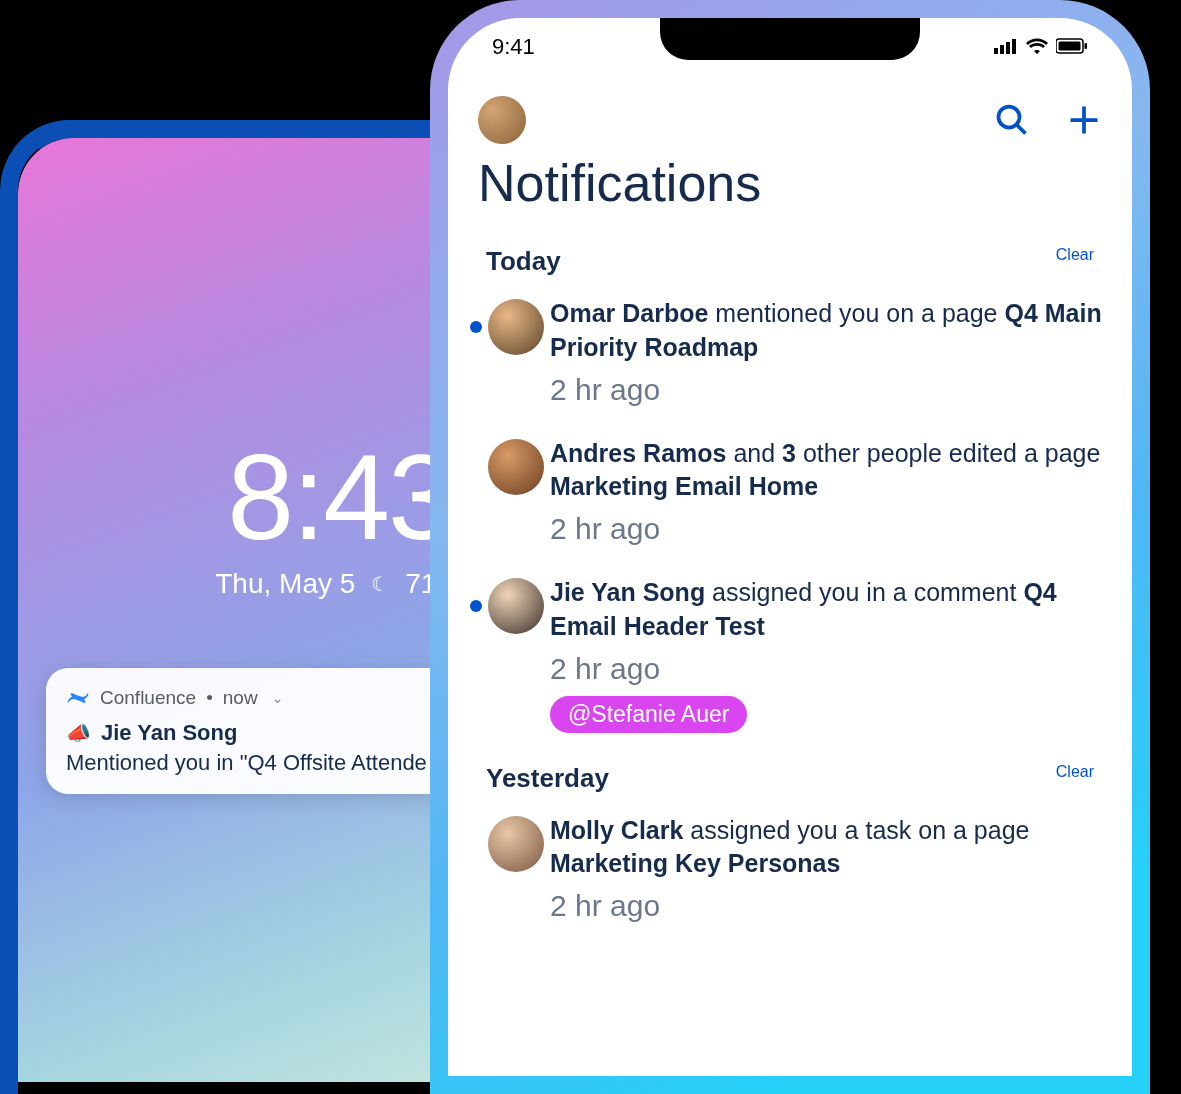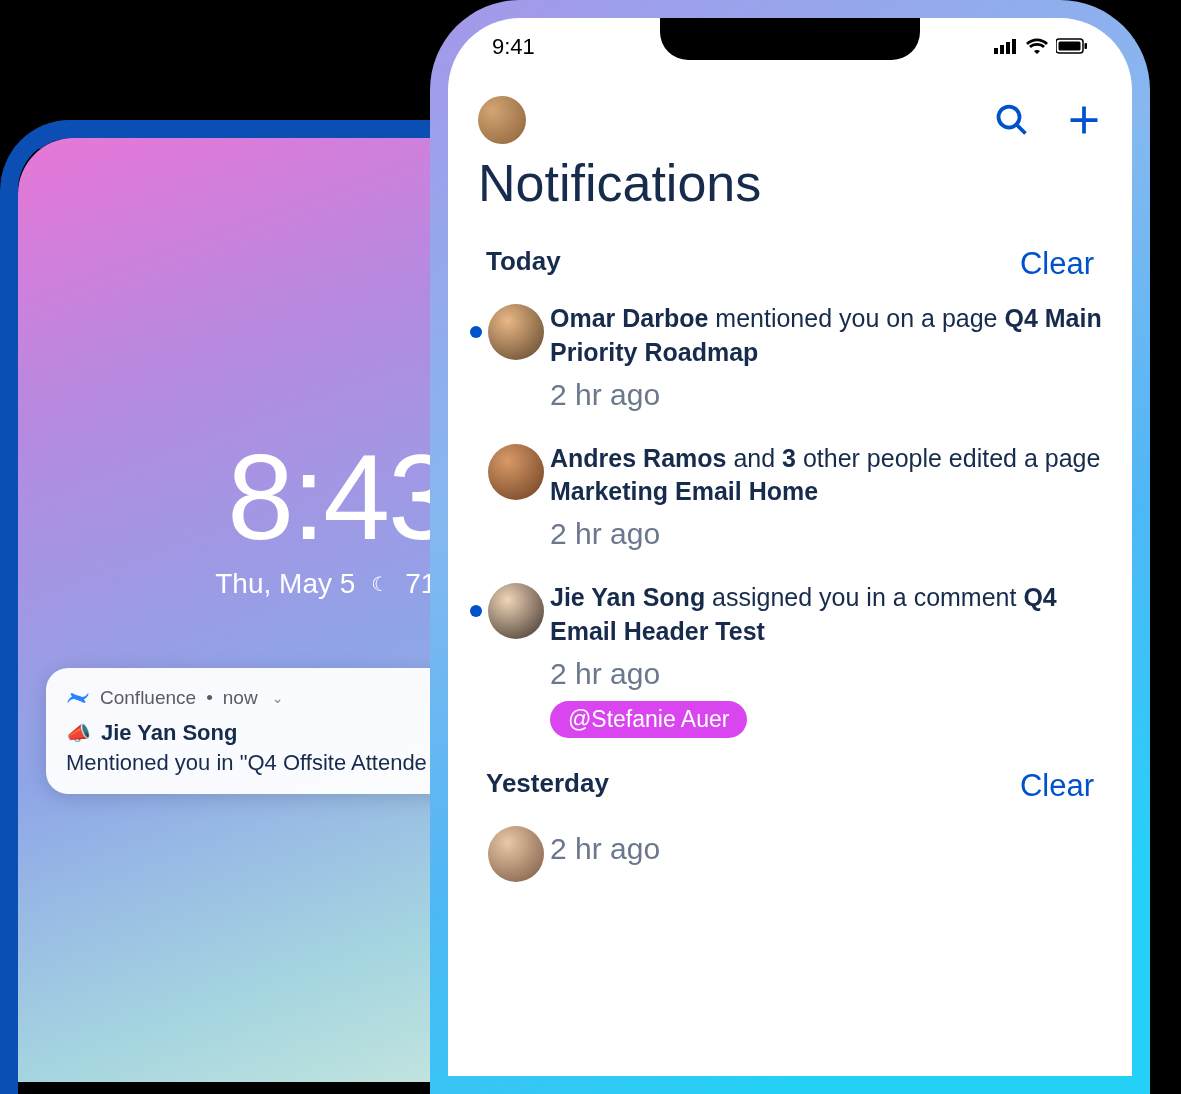--- a/index.html
+++ b/index.html
@@ -186,21 +186,21 @@
     }
     
     .section-header {
       display: flex;
       justify-content: space-between;
       align-items: flex-start;
       margin-bottom: 20px;
       padding: 0 8px;
     }
     .section-title { font-size: 26px; font-weight: 700; color: #172b4d; }
-    .clear-link { font-size: 31px; color: #0052cc; font-weight: 400; cursor: pointer; }
+    .clear-link { font-size: 16px; color: #0052cc; font-weight: 400; cursor: pointer; }
     
     .notif-item {
       display: flex;
       align-items: flex-start;
       gap: 6px;
       margin-bottom: 30px;
       position: relative;
       padding-left: 10px;
     }
     .unread-dot {
@@ -364,19 +364,22 @@
       </div>
 
       <div class="section-header section-2">
         <span class="section-title">Yesterday</span>
         <span class="clear-link">Clear</span>
       </div>
 
       <div class="notif-item">
         <div class="notif-avatar av4"></div>
         <div class="notif-body">
+          <div class="notif-text">
+            <b>Molly Clark</b><span> assigned you a task on a page </span><b>Marketing Key Personas</b>
+          </div>
           <div class="notif-time">2 hr ago</div>
         </div>
       </div>
 
     </div>
   </div>
 </div>
 
 </body></html>

